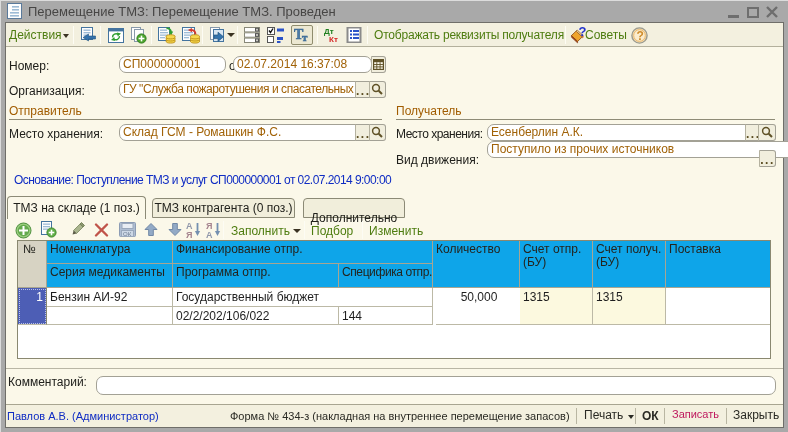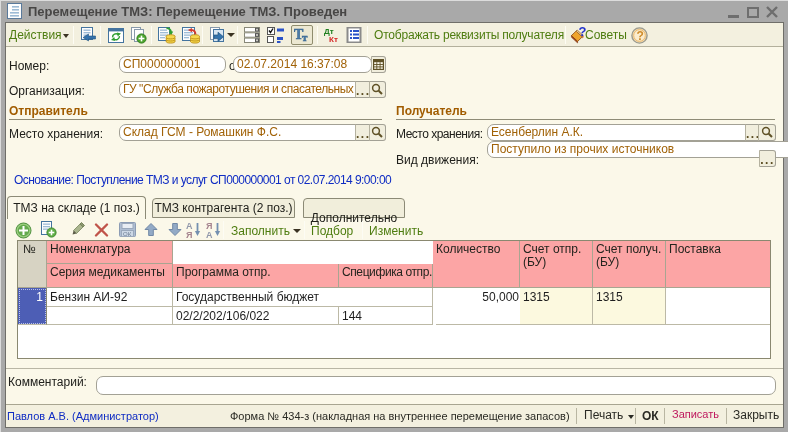--- a/index.html
+++ b/index.html
@@ -1,34 +1,34 @@
 <!DOCTYPE html>
 <html><head><meta charset="utf-8">
 <style>
 *{margin:0;padding:0;box-sizing:border-box}
 html,body{width:788px;height:432px;overflow:hidden}
 body{font-family:"Liberation Sans",sans-serif;font-size:12px;color:#1e1e1e;background:#a9a9a9;position:relative}
 .abs{position:absolute}
 #topline{left:0;top:0;width:788px;height:1px;background:#dcdcdc}
 #leftline{left:0;top:0;width:1px;height:432px;background:#dcdcdc}
-#title{left:28px;top:4px;font-weight:bold;color:#474645;font-size:13px}
+#title{left:28px;top:4px;font-weight:normal;color:#474645;font-size:13px}
 #client{left:5px;top:22px;width:779px;height:406px;border:1px solid #6f6e69;background:#fbf8e9}
 #tb1{left:0;top:0;width:777px;height:24px;background:#f3f0df;border-bottom:1px solid #b3b09c}
 .tbtext{color:#4d7c0f;font-size:12px}
 .sep{width:1px;background:#cbc8b4;border-right:1px solid #fdfcf4}
 .inp{background:#fff;border:1px solid #a3a195;border-radius:7px;font-size:12px;color:#a16207;padding:1px 3px;line-height:13px;white-space:nowrap;overflow:hidden}
 .btn2{background:#f1eedd;border:1px solid #a3a195;border-left:1px solid #b5b2a0;text-align:center;overflow:hidden}
 .lbl{font-size:12px;color:#20201c}
-.grph{font-weight:bold;color:#a15c00;font-size:12px}
+.grph{font-weight:normal;color:#a15c00;font-size:12px}
 .grpline{height:1px;background:#8e8b76}
 .blue{color:#0f2cc3}
 .tab{border:1px solid #8c8a76;border-bottom:none;border-radius:4px 4px 0 0;font-size:12px;text-align:center;color:#21211c}
 .tabinact{background:#f1eedb;border-bottom:1px solid #8c8a76}
 #tbl{left:11px;top:217px;width:754px;height:119px;border:1px solid #8a8870;background:#fff}
-.hc{background:#fca5a5;border-right:1px solid #a8a591;border-bottom:1px solid #a8a591;font-size:12px;color:#24241e;padding:2px 3px;line-height:13px;white-space:nowrap;overflow:hidden}
+.hc{background:#0ea5e9;border-right:1px solid #a8a591;border-bottom:1px solid #a8a591;font-size:12px;color:#24241e;padding:2px 3px;line-height:13px;white-space:nowrap;overflow:hidden}
 .dc{background:#fff;border-right:1px solid #bcb9a6;border-bottom:1px solid #bcb9a6;font-size:12px;padding:2px 3px;white-space:nowrap;overflow:hidden}
 .yc{background:#fcf9df}
 #bottombar{left:0;top:381px;width:777px;height:23px;background:#f3f0df;border-top:1px solid #a8a591}
 .bb{font-size:11px;color:#2a2a24}
 .bsep{width:1px;background:#b9b6a2;height:16px;top:385px}
 </style></head>
 <body>
 <div class="abs" id="topline"></div>
 <div class="abs" id="leftline"></div>
 <svg class="abs" style="left:7px;top:3px" width="15" height="16" viewBox="0 0 15 16">
@@ -211,21 +211,21 @@
 <div class="abs btn2" style="left:752px;top:101px;width:18px;height:17px;border-radius:0 3px 3px 0"><svg width="13" height="13" viewBox="0 0 13 13" style="margin-top:1px">
         <circle cx="5" cy="5" r="3.4" fill="none" stroke="#5f5126" stroke-width="1.5"></circle>
         <path d="M7.7 7.7 L11 11" stroke="#5f5126" stroke-width="2"></path>
       </svg></div>
 <div class="abs lbl" style="left:390px;top:130px">Вид движения:</div>
 <div class="abs inp" style="left:481px;top:118px;width:344px;height:17px;padding-right:20px">Поступило из прочих источников</div>
 <div class="abs btn2" style="left:753px;top:127px;width:17px;height:17px;border-radius:0 3px 3px 0;color:#5a4c20;font-weight:bold;line-height:19px;letter-spacing:1.5px">...</div>
 <div class="abs blue" style="left:8px;top:150px;letter-spacing:-0.55px">Основание: Поступление ТМЗ и услуг СП000000001 от 02.07.2014 9:00:00</div>
 
 <div class="abs tab" style="left:1px;top:173px;width:139px;height:23px;background:#fbf8e9;padding-top:4px;z-index:2">ТМЗ на складе (1 поз.)</div>
-<div class="abs tab tabinact" style="left:146px;top:175px;width:143px;height:20px;padding-top:2px">ТМЗ контрагента (2 поз.)</div>
+<div class="abs tab tabinact" style="left:146px;top:175px;width:143px;height:20px;padding-top:2px">ТМЗ контрагента (0 поз.)</div>
 <div class="abs tab tabinact" style="left:297px;top:175px;width:102px;height:20px;padding-top:12px">Дополнительно</div>
 
 <svg class="abs" style="left:9px;top:199px" width="17" height="17" viewBox="0 0 17 17">
       <circle cx="8.5" cy="8.5" r="7.5" fill="#64aa4e" stroke="#478a38"></circle>
       <circle cx="8.5" cy="8.5" r="6.4" fill="none" stroke="#a9d68c" stroke-width="1.3" opacity="0.8"></circle>
       <rect x="7.5" y="4" width="2" height="9" fill="#fff"></rect>
       <rect x="4" y="7.5" width="9" height="2" fill="#fff"></rect>
     </svg>
 <svg class="abs" style="left:34px;top:198px" width="17" height="17" viewBox="0 0 17 17">
       <rect x="1.5" y="0.5" width="10" height="13" fill="#fdfdfd" stroke="#44749f"></rect>
@@ -272,34 +272,35 @@
 <div class="abs tbtext" style="left:225px;top:201px">Заполнить</div>
 <div class="abs" style="left:287px;top:206px;width:0;height:0;border:4px solid transparent;border-top:4px solid #3a3222"></div>
 <div class="abs sep" style="left:298px;top:198px;height:18px"></div>
 <div class="abs tbtext" style="left:305px;top:201px">Подбор</div>
 <div class="abs sep" style="left:356px;top:198px;height:18px"></div>
 <div class="abs tbtext" style="left:363px;top:201px">Изменить</div>
 
 <div class="abs" id="tbl"></div>
 <div class="abs hc" style="left:12px;top:218px;width:29px;height:47px;background:#d7d3c3;padding-left:5px">№</div>
 <div class="abs hc" style="left:41px;top:218px;width:126px;height:23px">Номенклатура</div>
+<div class="abs hc" style="left:167px;top:218px;width:260px;height:23px">Финансирование отпр.</div>
 <div class="abs hc" style="left:41px;top:241px;width:126px;height:24px">Серия медикаменты</div>
 <div class="abs hc" style="left:167px;top:241px;width:166px;height:24px">Программа отпр.</div>
 <div class="abs hc" style="left:333px;top:241px;width:94px;height:24px;letter-spacing:-0.4px">Специфика отпр.</div>
 <div class="abs hc" style="left:427px;top:218px;width:87px;height:47px">Количество</div>
 <div class="abs hc" style="left:514px;top:218px;width:73px;height:47px">Счет отпр.<br>(БУ)</div>
 <div class="abs hc" style="left:587px;top:218px;width:73px;height:47px">Счет получ.<br>(БУ)</div>
 <div class="abs hc" style="left:660px;top:218px;width:104px;height:47px;border-right:none">Поставка</div>
 <div class="abs dc" style="left:12px;top:265px;width:29px;height:37px;background:#4d5eb5;color:#fff;text-align:right;border-right:1px solid #8a8870;outline:1px dotted #b9c2ea;outline-offset:-2px">1</div>
 <div class="abs dc" style="left:41px;top:265px;width:126px;height:19px">Бензин АИ-92</div>
 <div class="abs dc" style="left:167px;top:265px;width:260px;height:19px">Государственный бюджет</div>
 <div class="abs dc" style="left:41px;top:284px;width:126px;height:18px"></div>
 <div class="abs dc" style="left:167px;top:284px;width:166px;height:18px">02/2/202/106/022</div>
 <div class="abs dc" style="left:333px;top:284px;width:94px;height:18px">144</div>
-<div class="abs dc" style="left:430px;top:265px;width:87px;height:37px;text-align:right">50,000</div>
+<div class="abs dc" style="left:430px;top:265px;width:87px;height:37px;text-align:center">50,000</div>
 <div class="abs dc yc" style="left:514px;top:265px;width:73px;height:37px">1315</div>
 <div class="abs dc yc" style="left:587px;top:265px;width:73px;height:37px">1315</div>
 <div class="abs dc" style="left:660px;top:265px;width:104px;height:37px;border-right:none"></div>
 <div class="abs" style="left:0px;top:345px;width:777px;height:1px;background:#b9b6a5"></div>
 
 <div class="abs lbl" style="left:2px;top:352px">Комментарий:</div>
 <div class="abs inp" style="left:90px;top:353px;width:680px;height:19px"></div>
 
 <div class="abs" id="bottombar"></div>
 <div class="abs bb" style="left:1px;top:387px;color:#0f2cc3">Павлов А.В. (Администратор)</div>

